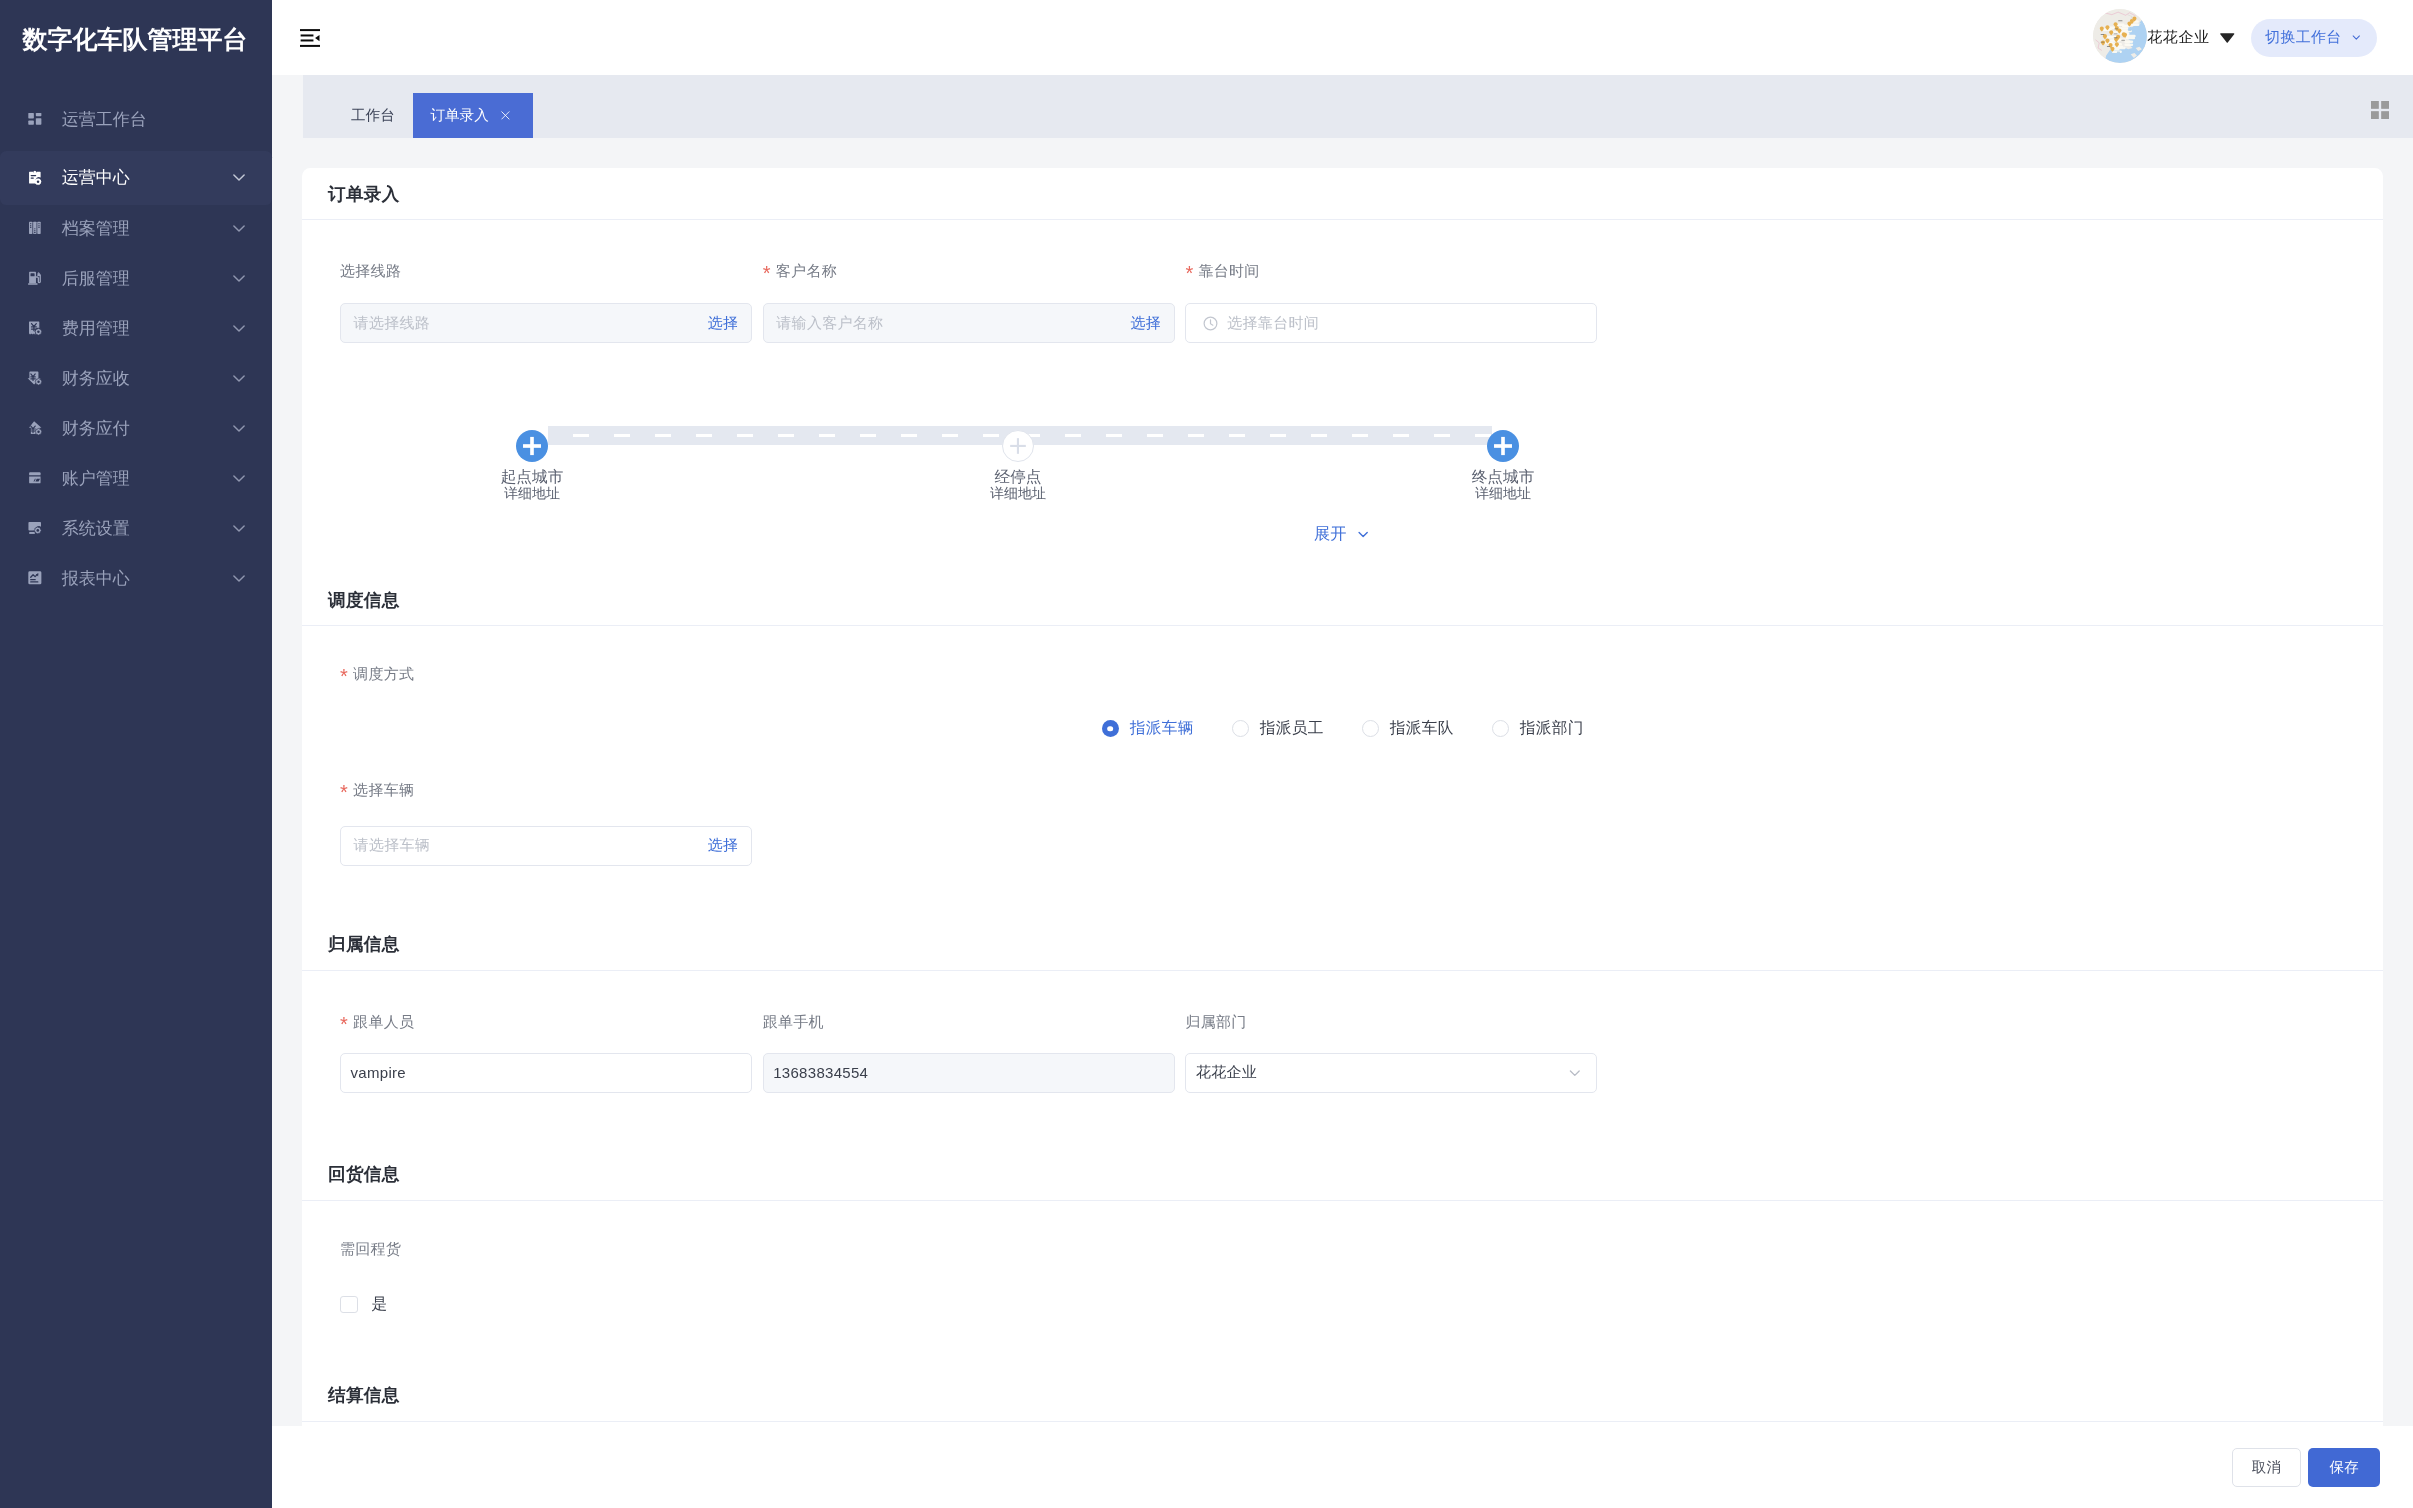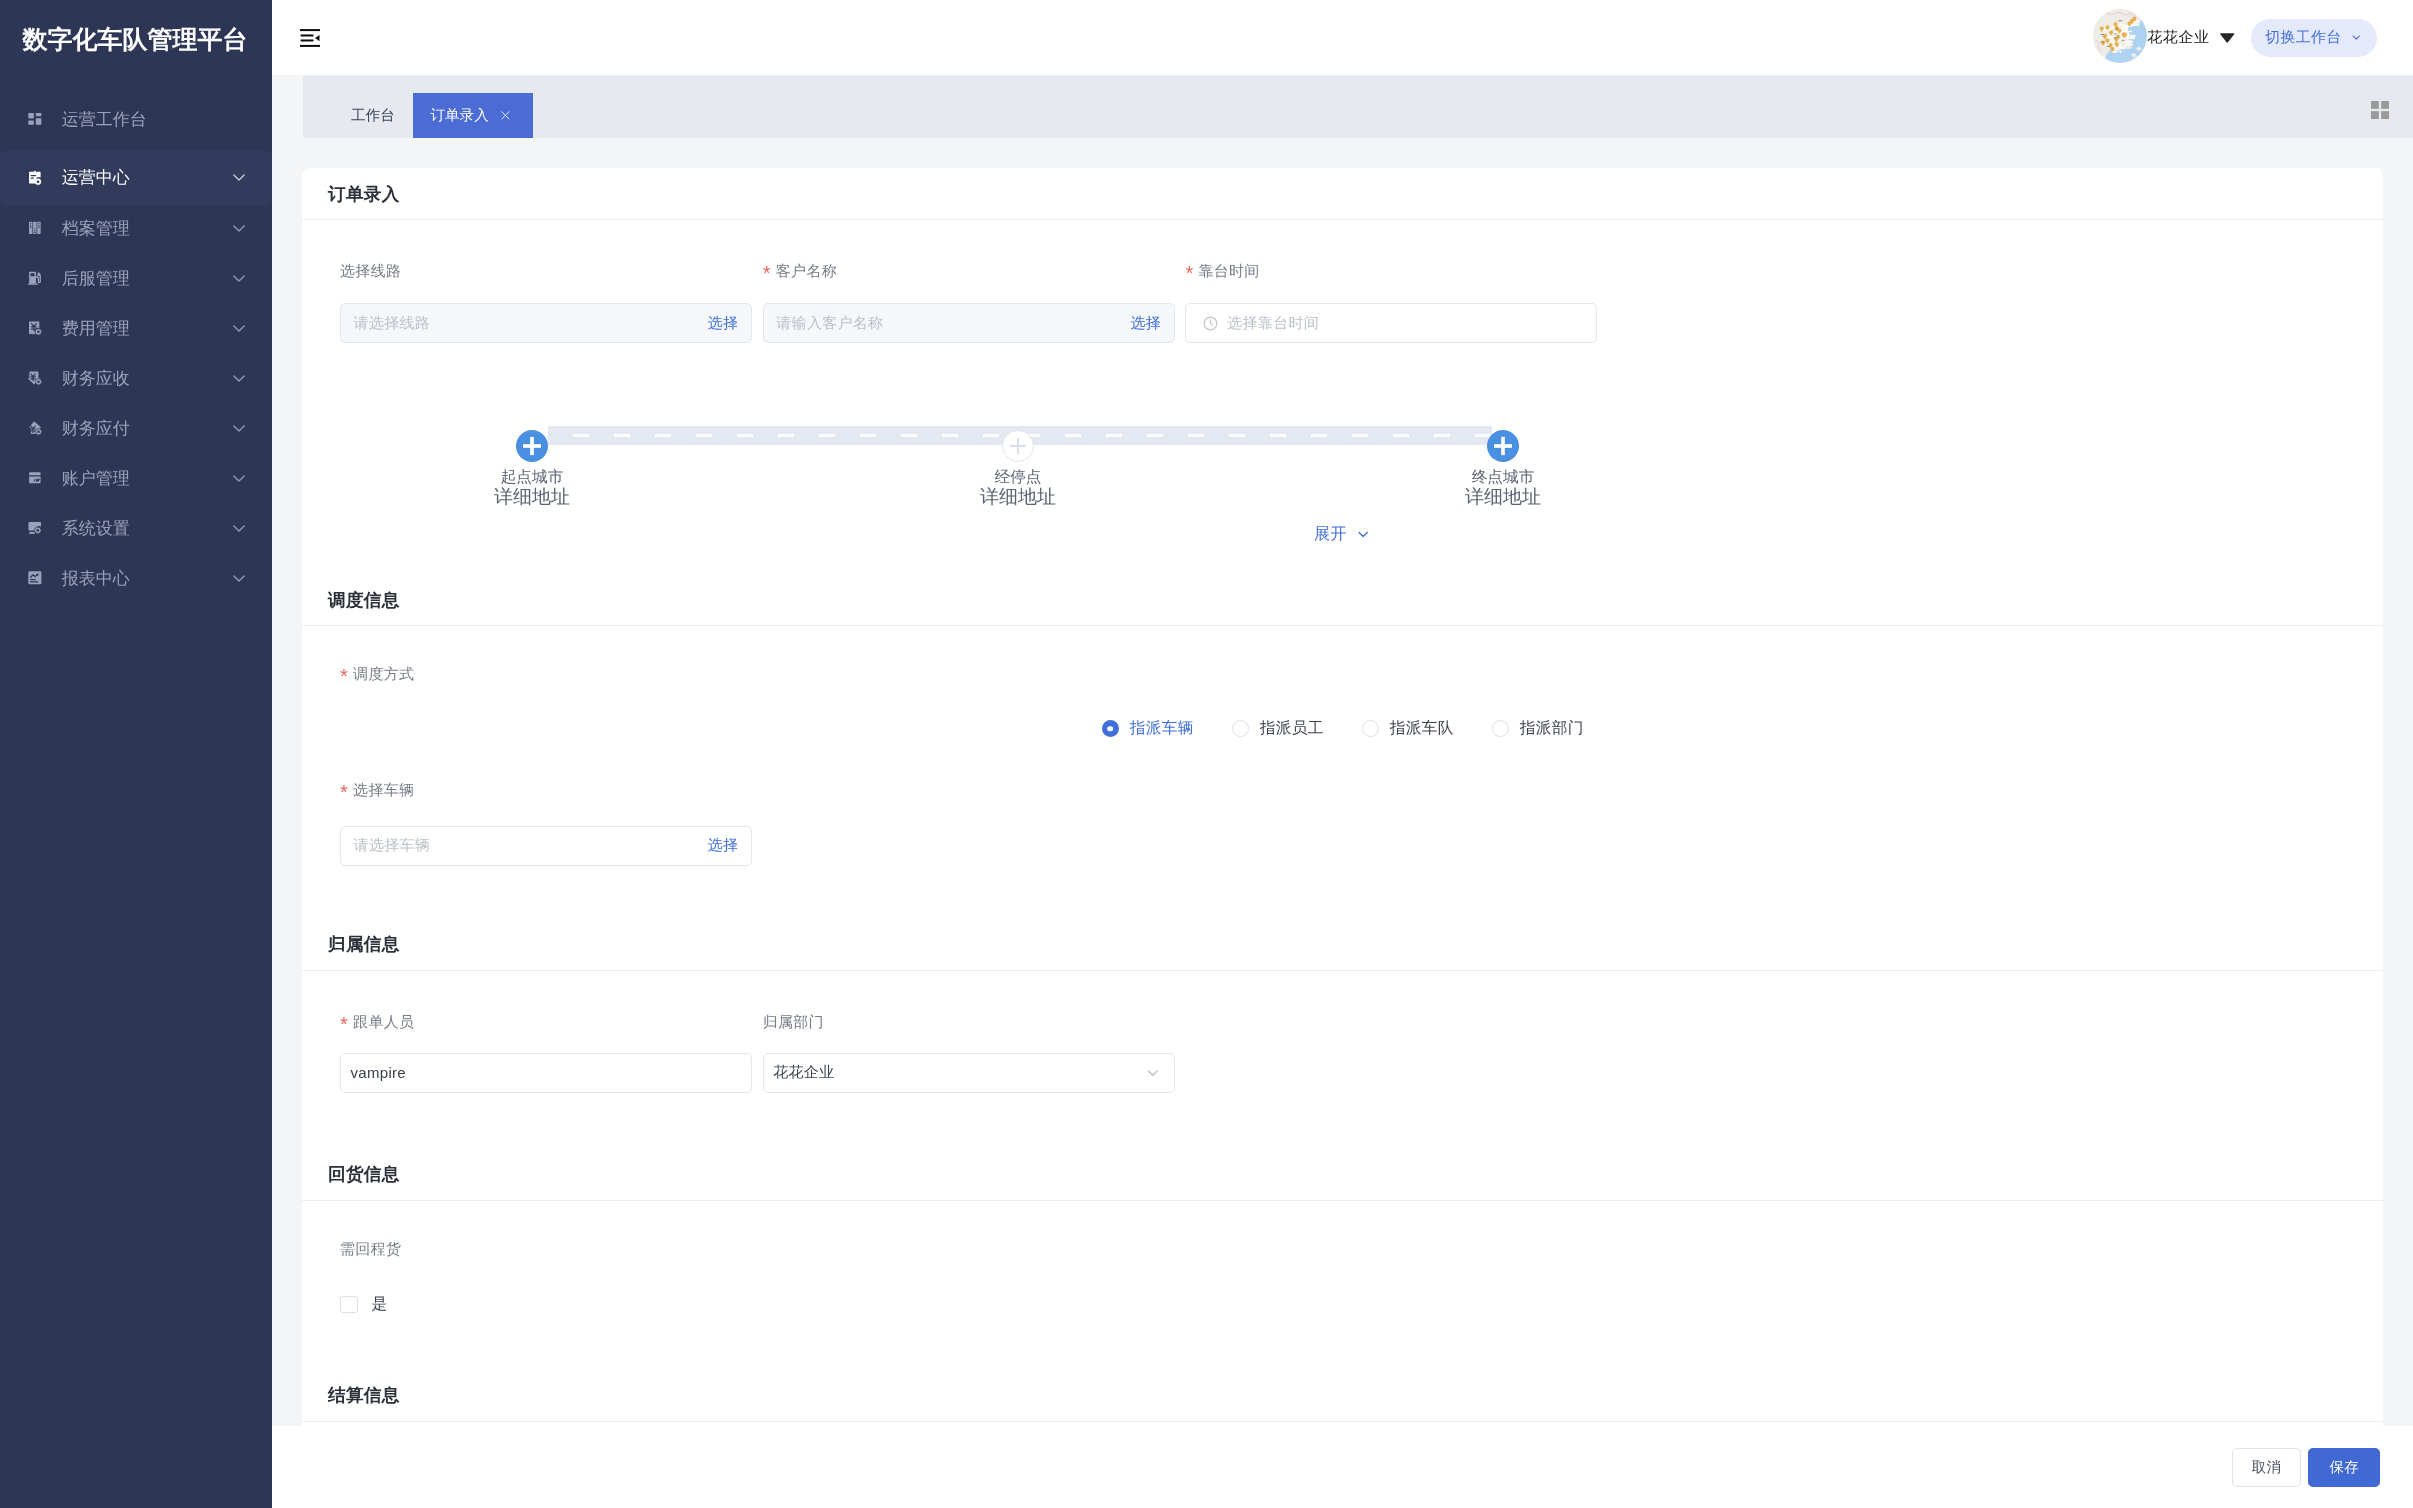--- a/index.html
+++ b/index.html
@@ -96,21 +96,21 @@
 .road{position:absolute;left:0;right:0;top:8.2px;height:19px;background:#e4e8f0;}
 .road:after{content:"";position:absolute;left:25px;right:0;top:8.2px;height:3.1px;
  background-image:repeating-linear-gradient(to right,#fff 0,#fff 16.3px,transparent 16.3px,transparent 41px);}
 .roadwrap .road{z-index:1;}
 .node{position:absolute;top:12px;display:flex;flex-direction:column;align-items:center;width:126px;}
 .node .dot{width:32px;height:32px;border-radius:50%;display:flex;align-items:center;justify-content:center;cursor:pointer;position:relative;z-index:2;}
 .node .dot svg{display:block;}
 .node .dot.filled{background:#4a90e2;}
 .node .dot.outline{background:#fff;border:1.3px solid #e0e4ec;}
 .node .ntitle{margin-top:6.3px;font-size:15.7px;color:#5b6170;line-height:1.12;white-space:nowrap;}
-.node .nsub{font-size:19px;color:#5b6170;line-height:1.12;white-space:nowrap;}
+.node .nsub{font-size:14px;color:#5b6170;line-height:1.12;white-space:nowrap;}
 .n1{left:-79px;}
 .n2{left:407px;}
 .n3{left:892px;}
 .expandrow{position:absolute;left:974px;top:105px;
  display:flex;align-items:center;gap:8.8px;color:#3f6fd8;font-size:16.3px;
  cursor:pointer;}
 .exp-chev{display:flex;align-items:center;}
 .exp-chev svg{width:16.3px;height:16.3px;display:block;}
 
 .radios{display:flex;align-items:center;justify-content:center;}
@@ -584,20 +584,28 @@
               <div class="flabel">
                     <span class="req">*</span>
                     <span class="lbltext">跟单人员</span>
                   </div>
               <div class="fctl">
                 <span class="val">vampire</span>
               </div>
             </div>
             <div class="formcol">
               <div class="flabel">
+                    <span class="lbltext">跟单手机</span>
+                  </div>
+              <div class="fctl filled">
+                <span class="val">13683834554</span>
+              </div>
+            </div>
+            <div class="formcol">
+              <div class="flabel">
                     <span class="lbltext">归属部门</span>
                   </div>
               <div class="fctl">
                 <span class="val">花花企业</span>
                 <span class="selchev">
                       <svg viewBox="0 0 24 24" width="19" height="19" fill="none" stroke="#b8bcc6" stroke-width="1.8" stroke-linecap="round" stroke-linejoin="round">
                         <path d="M6 9.5l6 6 6-6"></path>
                       </svg>
                     </span>
               </div>

